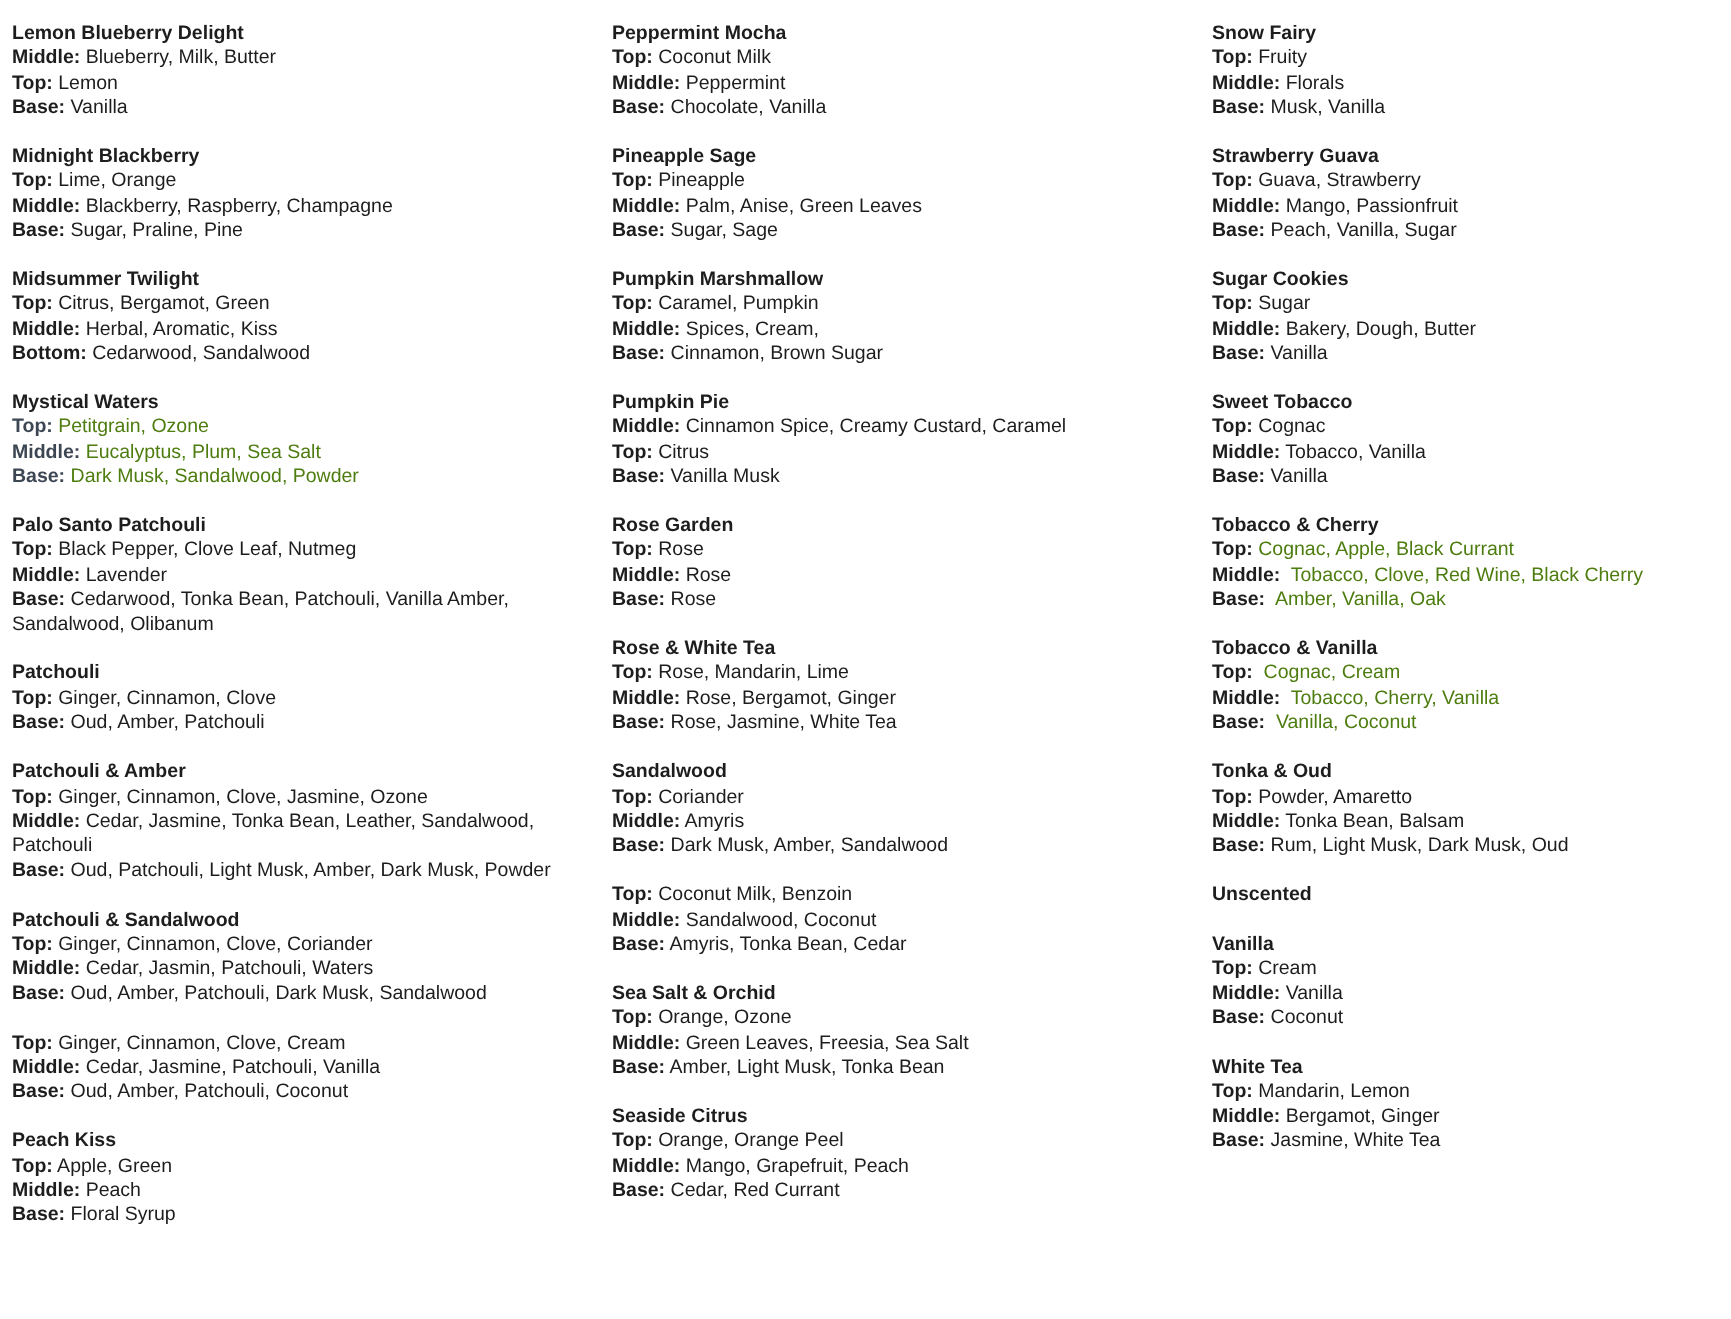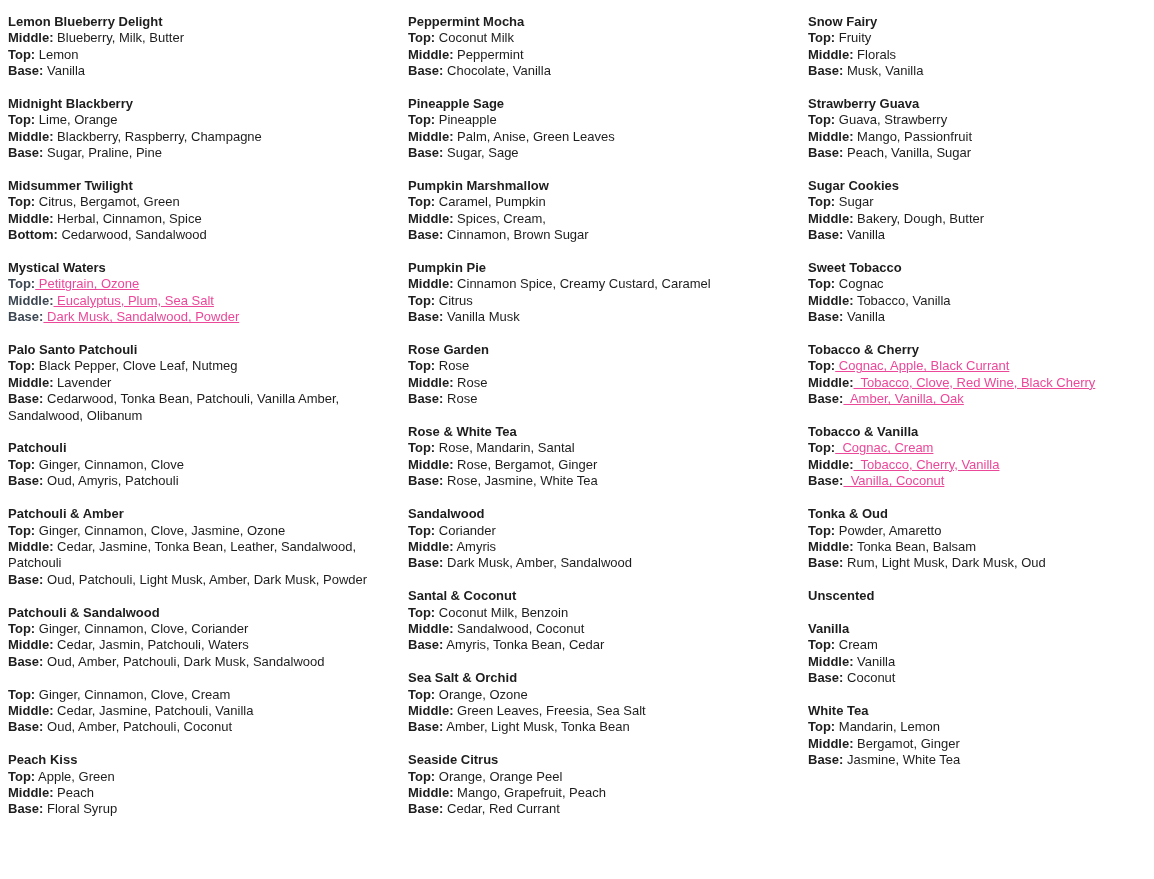--- a/index.html
+++ b/index.html
@@ -40,22 +40,21 @@
   .note-label {
     font-weight: 700;
   }
   .note-value {
     white-space: pre-wrap;
   }
   .muted-label {
     color: #3d4753;
   }
   .muted-value {
-    color: #ec4899;
-    text-decoration: underline;
+    color: #4d7c0f;
   }
 </style>
 </head>
 <body>
 
 <div class="page">
   <div class="columns" id="columns">
       <div class="column">
         <div class="entry">
     <div class="scent-name">Lemon Blueberry Delight</div>
@@ -80,21 +79,21 @@
           <div class="note-line">
     <span class="note-label">Base:</span><span class="note-value"> Sugar, Praline, Pine</span>
   </div>
         </div>
         <div class="entry">
     <div class="scent-name">Midsummer Twilight</div>
   <div class="note-line">
     <span class="note-label">Top:</span><span class="note-value"> Citrus, Bergamot, Green</span>
   </div>
           <div class="note-line">
-    <span class="note-label">Middle:</span><span class="note-value"> Herbal, Cinnamon, Spice</span>
+    <span class="note-label">Middle:</span><span class="note-value"> Herbal, Aromatic, Kiss</span>
   </div>
           <div class="note-line">
     <span class="note-label">Bottom:</span><span class="note-value"> Cedarwood, Sandalwood</span>
   </div>
         </div>
         <div class="entry">
     <div class="scent-name">Mystical Waters</div>
   <div class="note-line">
     <span class="note-label muted-label">Top:</span><span class="note-value muted-value"> Petitgrain, Ozone</span>
   </div>
@@ -116,21 +115,21 @@
           <div class="note-line">
     <span class="note-label">Base:</span><span class="note-value"> Cedarwood, Tonka Bean, Patchouli, Vanilla Amber, Sandalwood, Olibanum</span>
   </div>
         </div>
         <div class="entry">
     <div class="scent-name">Patchouli</div>
   <div class="note-line">
     <span class="note-label">Top:</span><span class="note-value"> Ginger, Cinnamon, Clove</span>
   </div>
           <div class="note-line">
-    <span class="note-label">Base:</span><span class="note-value"> Oud, Amyris, Patchouli</span>
+    <span class="note-label">Base:</span><span class="note-value"> Oud, Amber, Patchouli</span>
   </div>
         </div>
         <div class="entry">
     <div class="scent-name">Patchouli &amp; Amber</div>
   <div class="note-line">
     <span class="note-label">Top:</span><span class="note-value"> Ginger, Cinnamon, Clove, Jasmine, Ozone</span>
   </div>
           <div class="note-line">
     <span class="note-label">Middle:</span><span class="note-value"> Cedar, Jasmine, Tonka Bean, Leather, Sandalwood, Patchouli</span>
   </div>
@@ -231,21 +230,21 @@
           <div class="note-line">
     <span class="note-label">Middle:</span><span class="note-value"> Rose</span>
   </div>
           <div class="note-line">
     <span class="note-label">Base:</span><span class="note-value"> Rose</span>
   </div>
         </div>
         <div class="entry">
     <div class="scent-name">Rose &amp; White Tea</div>
   <div class="note-line">
-    <span class="note-label">Top:</span><span class="note-value"> Rose, Mandarin, Santal</span>
+    <span class="note-label">Top:</span><span class="note-value"> Rose, Mandarin, Lime</span>
   </div>
           <div class="note-line">
     <span class="note-label">Middle:</span><span class="note-value"> Rose, Bergamot, Ginger</span>
   </div>
           <div class="note-line">
     <span class="note-label">Base:</span><span class="note-value"> Rose, Jasmine, White Tea</span>
   </div>
         </div>
         <div class="entry">
     <div class="scent-name">Sandalwood</div>
@@ -253,21 +252,20 @@
     <span class="note-label">Top:</span><span class="note-value"> Coriander</span>
   </div>
           <div class="note-line">
     <span class="note-label">Middle:</span><span class="note-value"> Amyris</span>
   </div>
           <div class="note-line">
     <span class="note-label">Base:</span><span class="note-value"> Dark Musk, Amber, Sandalwood</span>
   </div>
         </div>
         <div class="entry">
-    <div class="scent-name">Santal &amp; Coconut</div>
   <div class="note-line">
     <span class="note-label">Top:</span><span class="note-value"> Coconut Milk, Benzoin</span>
   </div>
           <div class="note-line">
     <span class="note-label">Middle:</span><span class="note-value"> Sandalwood, Coconut</span>
   </div>
           <div class="note-line">
     <span class="note-label">Base:</span><span class="note-value"> Amyris, Tonka Bean, Cedar</span>
   </div>
         </div>

